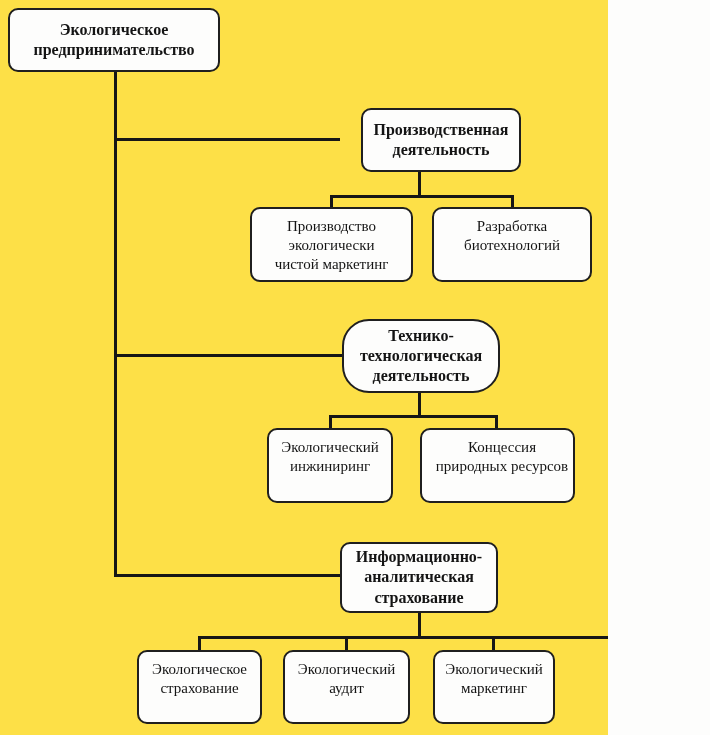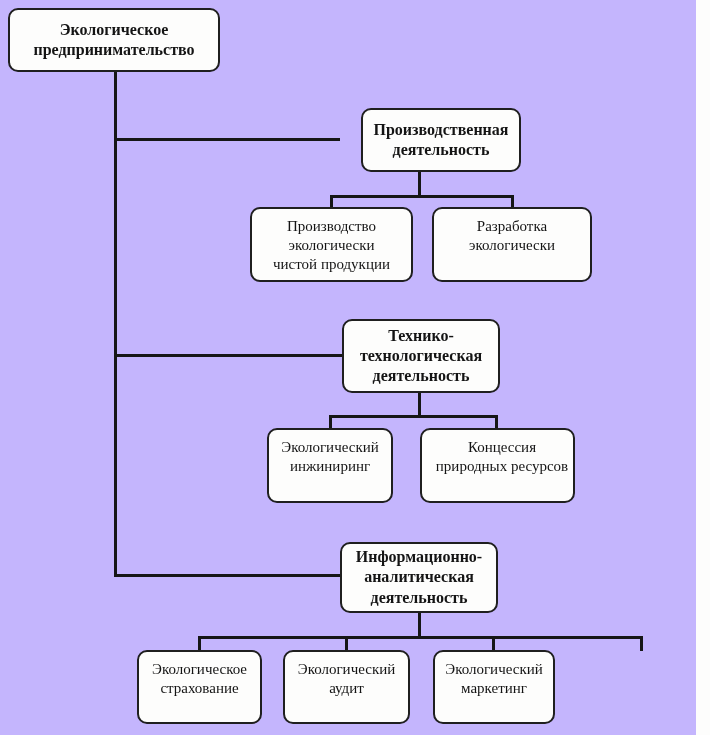--- a/index.html
+++ b/index.html
@@ -2,23 +2,23 @@
 <html><head>
 <meta charset="utf-8">
 <style>
   html, body {
     margin: 0;
     padding: 0;
     background: #fdfdfc;
   }
   .canvas {
     position: relative;
-    width: 696px;
+    width: 608px;
     height: 735px;
-    background: #c4b5fd;
+    background: #fde047;
     font-family: "Liberation Serif", "DejaVu Serif", serif;
     color: #141414;
     overflow: hidden;
   }
   .node {
     position: absolute;
     box-sizing: border-box;
     border: 2px solid #1f1f1f;
     border-radius: 10px;
     background: #fdfdfc;
@@ -71,32 +71,32 @@
   <div class="line" style="left:198px; top:636px; width:3px;   height:15px;"></div>
   <div class="line" style="left:345px; top:636px; width:3px;   height:15px;"></div>
   <div class="line" style="left:492px; top:636px; width:3px;   height:15px;"></div>
   <div class="line" style="left:640px; top:636px; width:3px;   height:15px;"></div>
 
   <div class="node branch" style="left:8px; top:8px; width:212px; height:64px;">Экологическое
 предпринимательство</div>
 
   <div class="node branch" style="left:340px; top:108px; width:160px; height:64px;margin-left:21px;">Производственная
 деятельность</div>
-  <div class="node branch" style="left:342px; top:319px; width:158px; height:74px;">Технико-
+  <div class="node branch" style="left:342px; top:319px; width:158px; height:74px;border-radius:27px;">Технико-
 технологическая
 деятельность</div>
   <div class="node branch" style="left:340px; top:542px; width:158px; height:71px;">Информационно-
 аналитическая
-деятельность</div>
+страхование</div>
 
   <div class="node leaf" style="left:250px; top:207px; width:163px; height:75px;">Производство
 экологически
-чистой продукции</div>
+чистой маркетинг</div>
   <div class="node leaf" style="left:432px; top:207px; width:160px; height:75px;">Разработка
-экологически</div>
+биотехнологий</div>
 
   <div class="node leaf" style="left:267px; top:428px; width:126px; height:75px;">Экологический
 инжиниринг</div>
   <div class="node leaf" style="left:420px; top:428px; width:155px; height:75px;padding-left:9px;">Концессия
 природных ресурсов</div>
 
   <div class="node leaf" style="left:137px; top:650px; width:125px; height:74px;">Экологическое
 страхование</div>
   <div class="node leaf" style="left:283px; top:650px; width:127px; height:74px;">Экологический
 аудит</div>

